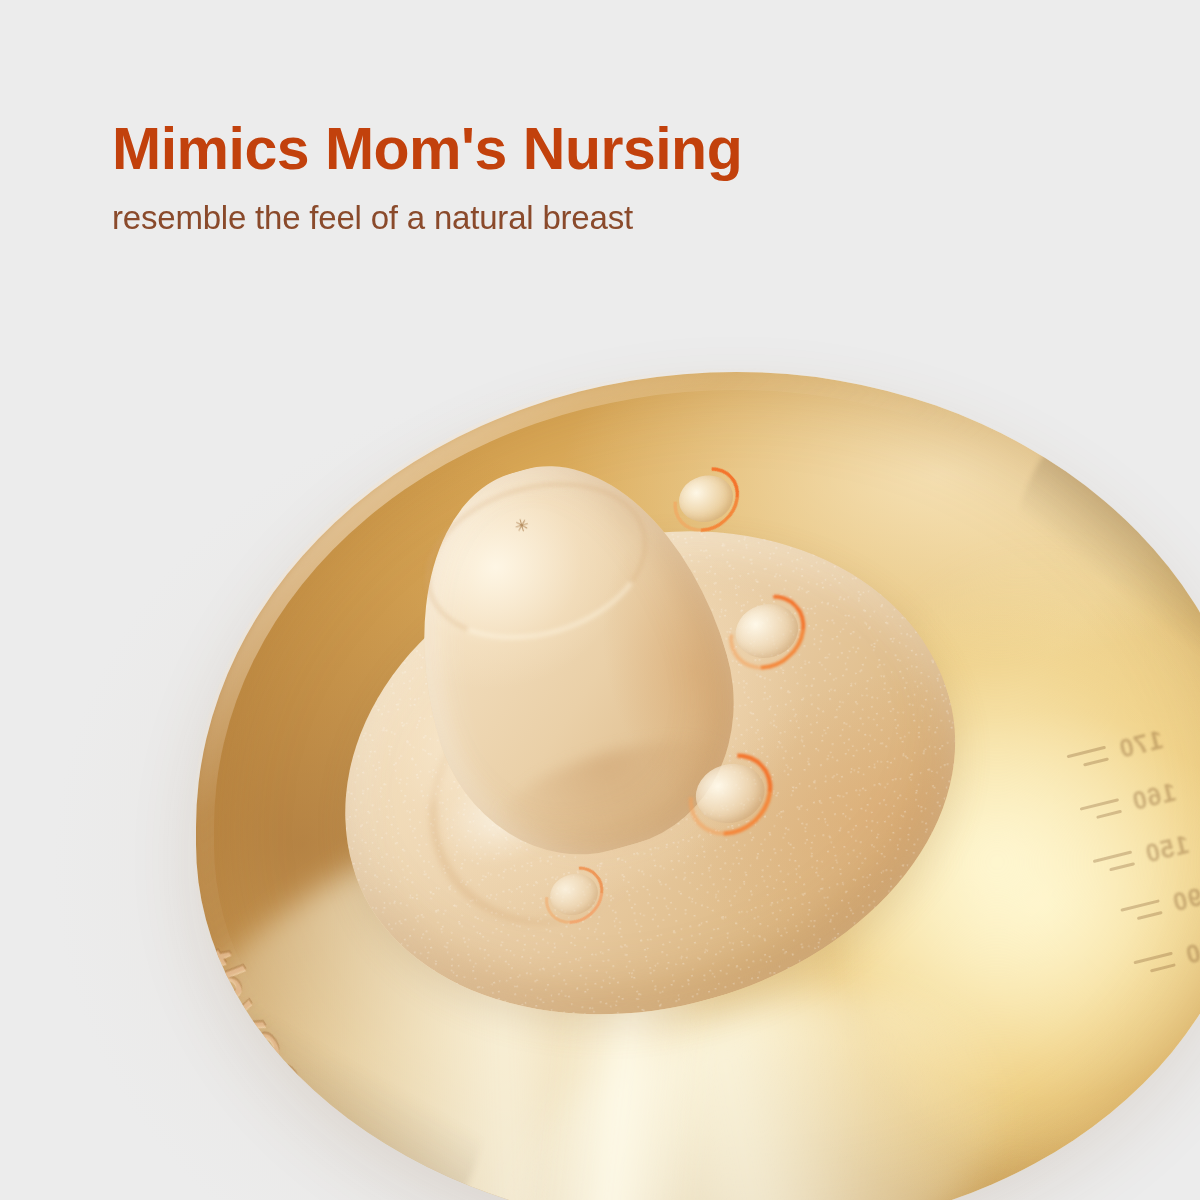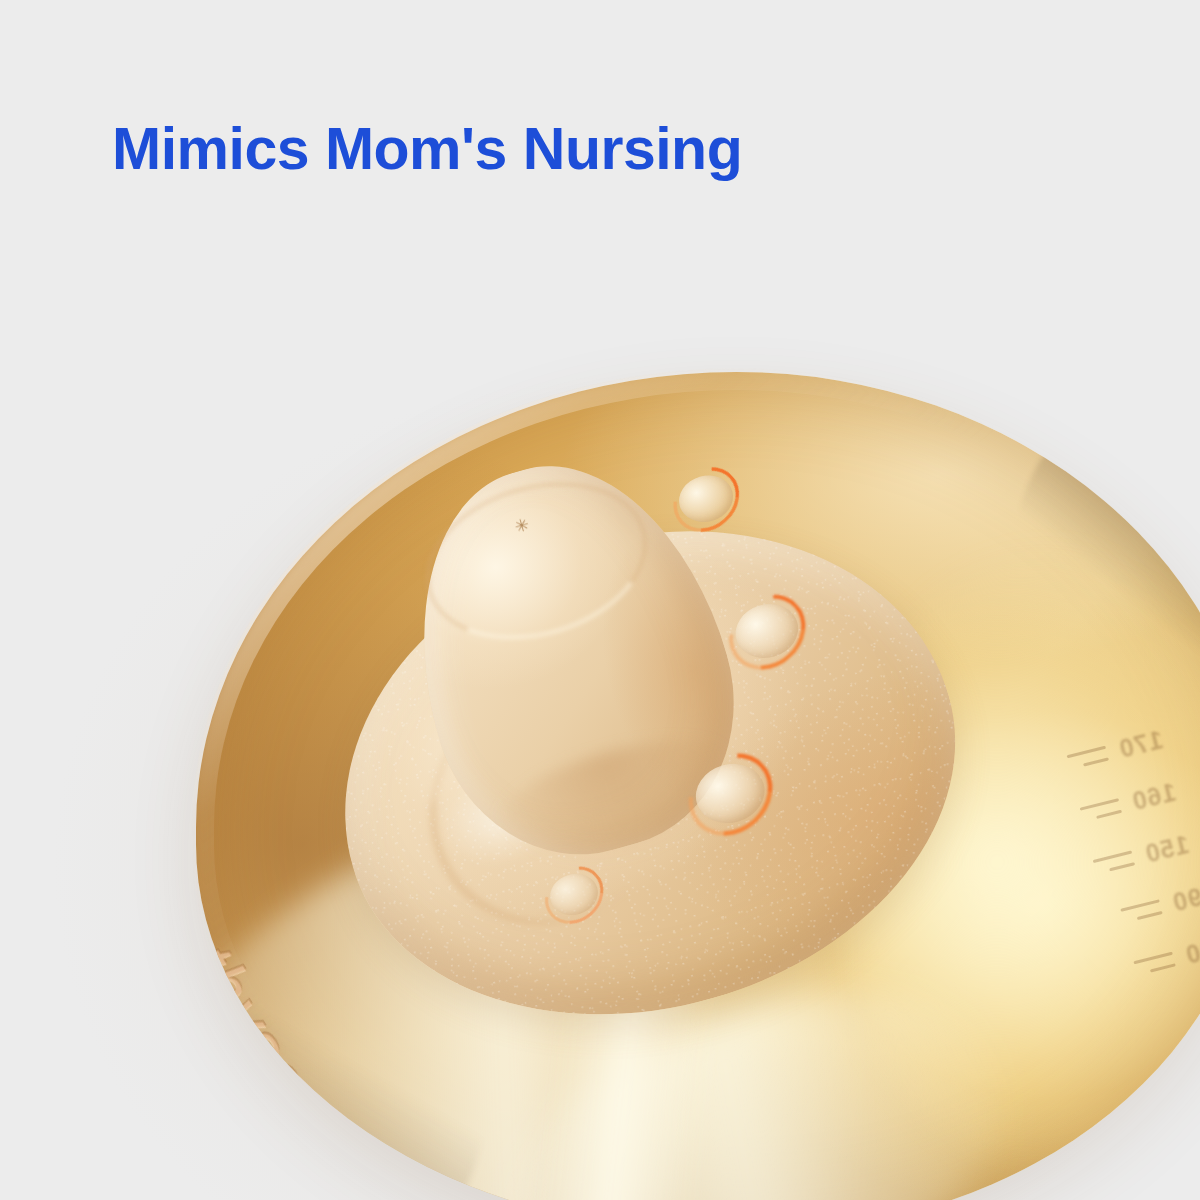--- a/index.html
+++ b/index.html
@@ -20,21 +20,21 @@
   #text-block {
     position:absolute;
     left:112px; top:118px;
     width:900px;
     z-index:60;
   }
   #headline {
     font-size:59px;
     font-weight:700;
     letter-spacing:-0.5px;
-    color:#1d4ed8;
+    color:#c2410c;
     line-height:1.08;
     white-space:nowrap;
   }
   #subheadline {
     margin-top:16px;
     font-size:33px;
     font-weight:400;
     letter-spacing:-0.2px;
     color:#8a4a2b;
     line-height:1.2;
@@ -452,15 +452,16 @@
         <div class="dome"></div>
         <div class="ring"></div>
       </div>
     </div>
 
     <div id="focus-blur-top"></div>
   </div>
 
   <div id="text-block">
     <div id="headline">Mimics Mom's Nursing</div>
+    <div id="subheadline">resemble the feel of a natural breast</div>
   </div>
 
 </div>
 
 </body></html>

